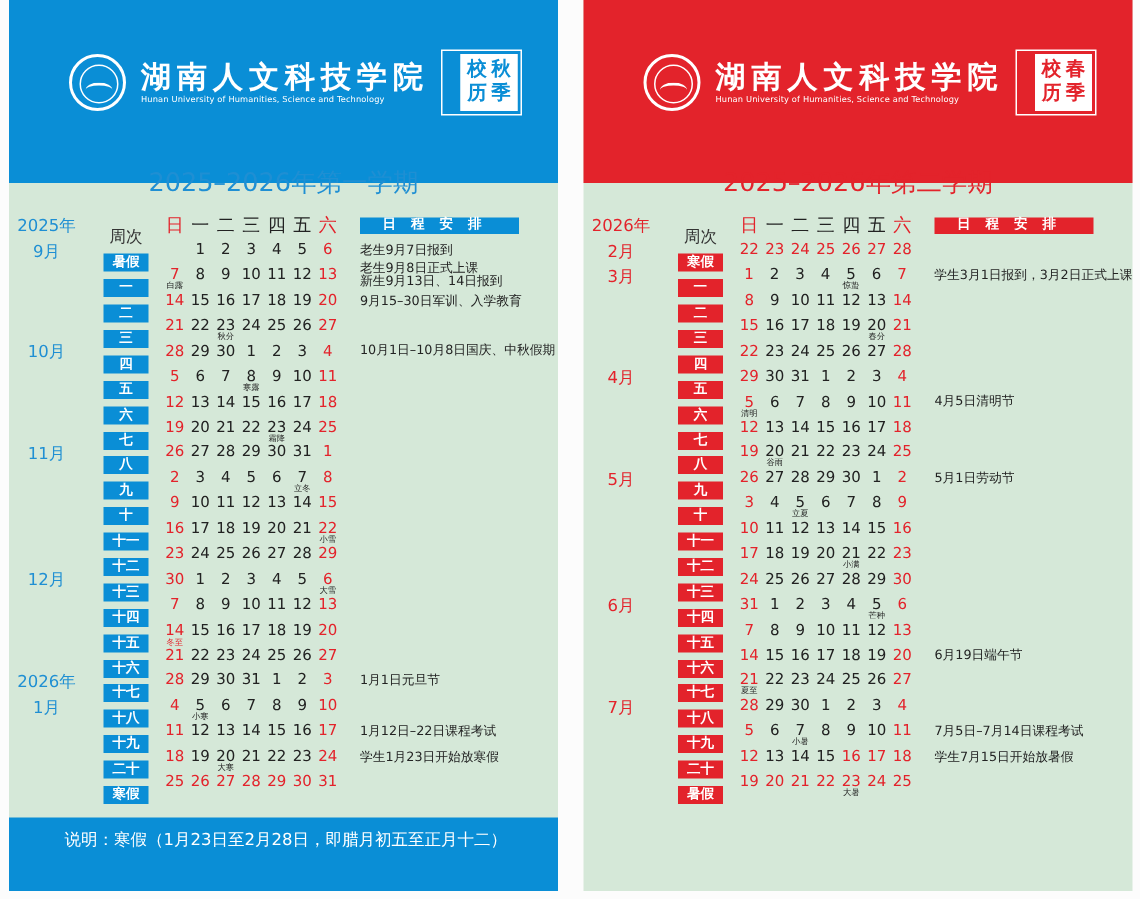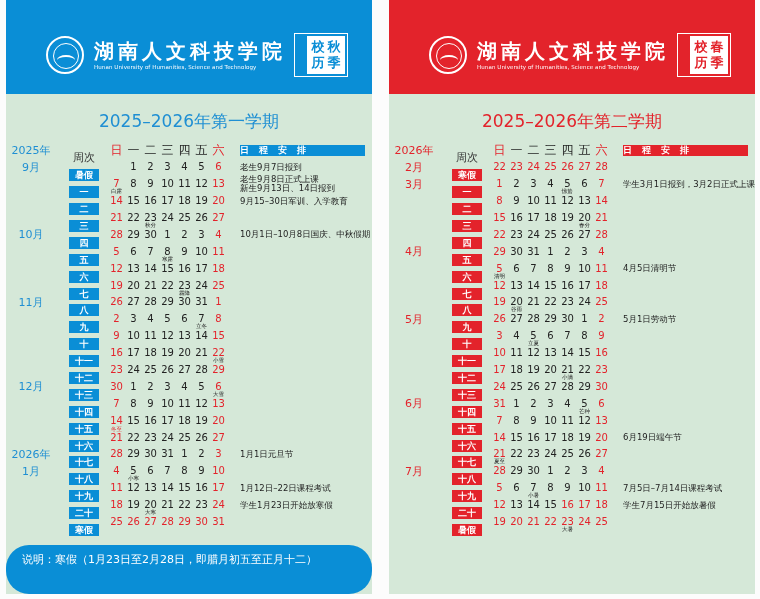--- a/index.html
+++ b/index.html
@@ -1,21 +1,21 @@
 <!DOCTYPE html>
 <html><head>
 <meta charset="utf-8">
 <style>
   * { box-sizing: border-box; margin: 0; padding: 0; }
   html, body { width: 760px; height: 599px; background: #fcfcfc; overflow: hidden; }
   body { position: relative; font-family: "DejaVu Sans", "Liberation Sans", sans-serif; }
   .panel { position: absolute; top: 0; width: 366px; height: 594px; background: #d5e8d8; }
   .panel.left { left: 6px; }
   .panel.right { left: 389px; }
-  .header { position: absolute; left: 0; top: 0; width: 100%; height: 94px; }
+  .header { position: absolute; left: 0; top: 0; width: 100%; height: 122px; }
   .left .header, .left .footer { background: #0a8ed6; }
   .right .header, .right .footer { background: #e3232b; }
   .logo-wrap { position: absolute; top: 33px; left: 40px; display: flex; align-items: center; }
   .emblem { width: 38px; height: 38px; border-radius: 50%; border: 2px solid #fff; position: relative; background: transparent; }
   .emblem::before { content: ""; position: absolute; left: 5px; top: 5px; width: 24px; height: 24px; border-radius: 50%; border: 1.5px solid #fff; }
   .emblem::after { content: ""; position: absolute; left: 9px; top: 17px; width: 18px; height: 8px; border-top: 2px solid #fff; border-radius: 50% 50% 0 0; }
   .name-block { margin-left: 10px; color: #fff; }
   .name-cn { font-family: "DejaVu Serif", serif; font-size: 20px; letter-spacing: 4px; font-weight: bold; line-height: 24px; }
   .name-en { font-size: 5.5px; letter-spacing: 0.1px; line-height: 8px; white-space: nowrap; }
   .stamp { margin-left: 10px; width: 38px; height: 38px; border: 2px solid #fff; background: #fff; display: grid; grid-template-columns: 1fr 1fr; grid-template-rows: 1fr 1fr; padding: 1px; }
@@ -35,24 +35,24 @@
   .left .col-week { background: #0a8ed6; }
   .right .col-week { background: #e3232b; }
   .hdr .col-week { background: transparent !important; color: #333; font-size: 11px; font-weight: normal; }
   .days { display: flex; margin-left: 9px; }
   .day { width: 17px; text-align: center; font-size: 10px; color: #222; position: relative; line-height: 12px; }
   .day.red { color: #e3232b; }
   .hdr .day { font-size: 12px; }
   .term { position: absolute; left: 0; right: 0; top: 10px; font-size: 5.5px; line-height: 6px; color: #222; text-align: center; white-space: nowrap; }
   .term.red { color: #e3232b; top: -6px; }
   .col-note { margin-left: 13px; font-size: 8.5px; color: #222; line-height: 9px; white-space: nowrap; }
-  .note-head { width: 125px; height: 11px; color: #fff; font-size: 9px; font-weight: bold; letter-spacing: 10px; line-height: 11px; }
+  .note-head { width: 106px; height: 11px; color: #fff; font-size: 9px; font-weight: bold; letter-spacing: 10px; text-align: center; line-height: 11px; }
   .left .note-head { background: #0a8ed6; }
   .right .note-head { background: #e3232b; }
-  .footer { position: absolute; left: 0; top: 545px; width: 100%; height: 49px; color: #fff; font-size: 11px; padding: 8px 0 0 16px; line-height: 13px; border-radius: 23px; }
+  .footer { position: absolute; left: 0; top: 545px; width: 100%; height: 49px; color: #fff; font-size: 11px; padding: 8px 0 0 37px; line-height: 13px; }
   .footer .l2 { padding-left: 35px; }
 </style>
 </head>
 <body>
 
 <div class="panel left">
   <div class="header">
     <div class="logo-wrap">
       <div class="emblem"></div>
       <div class="name-block">

